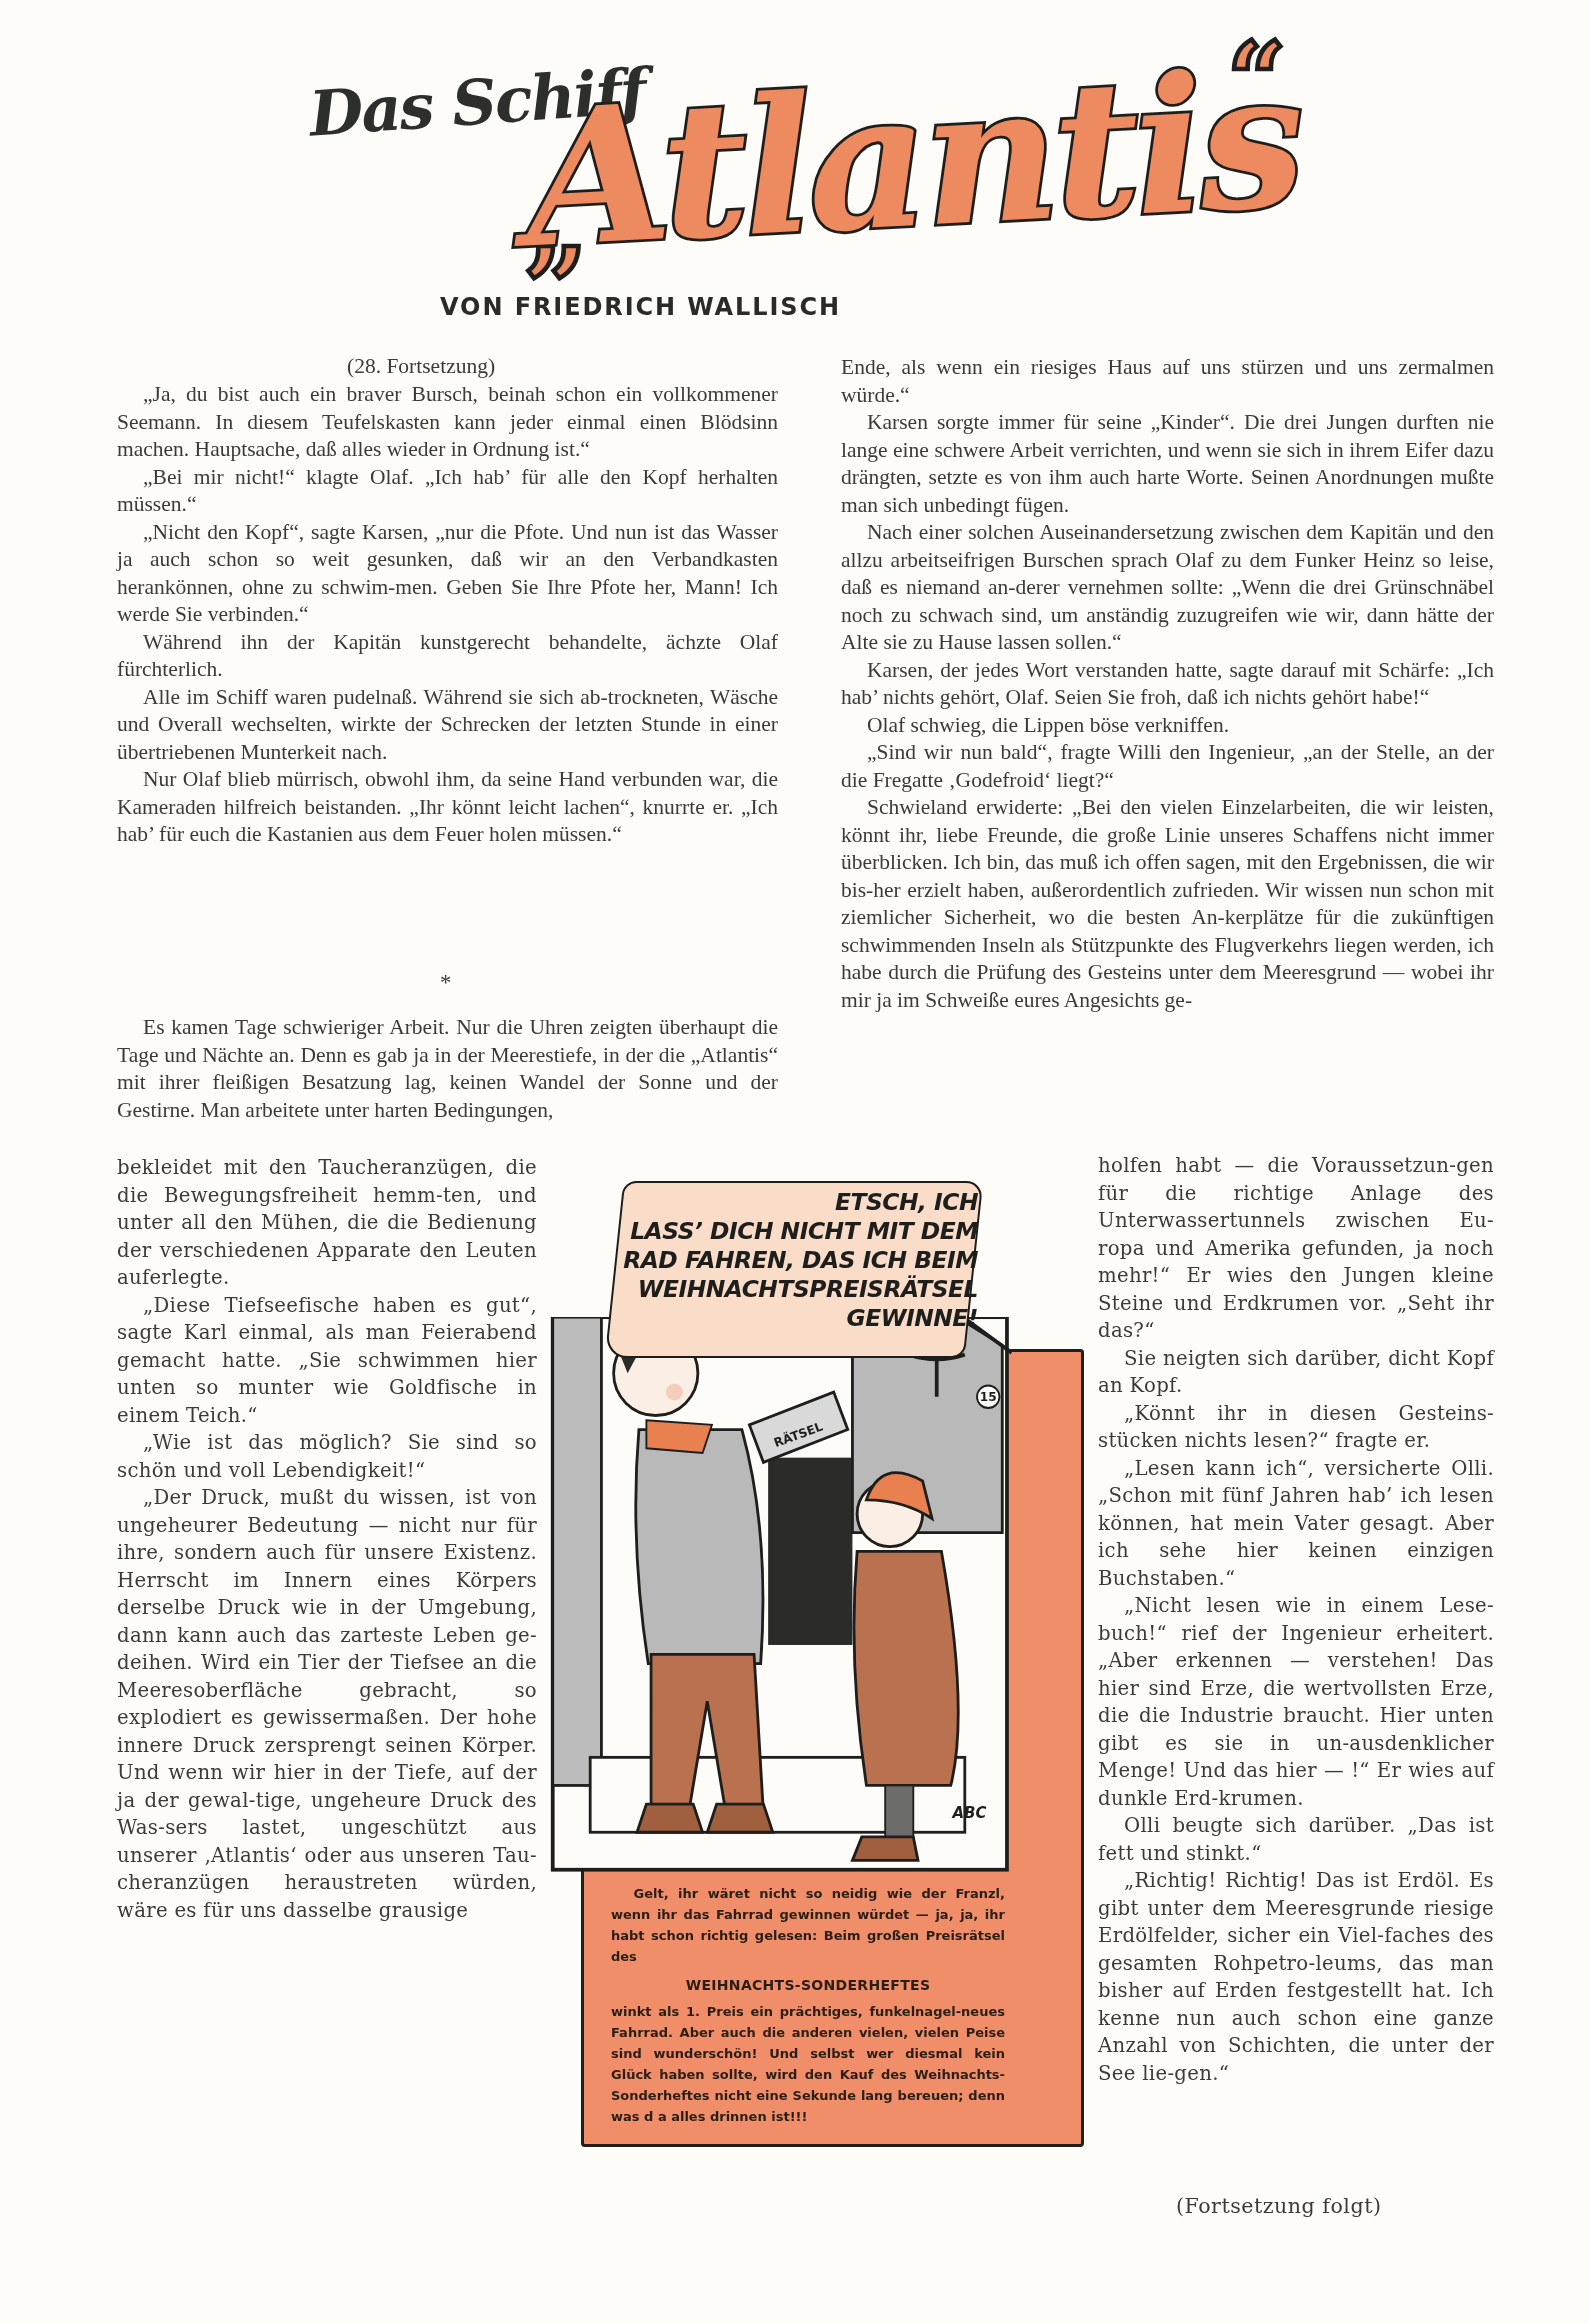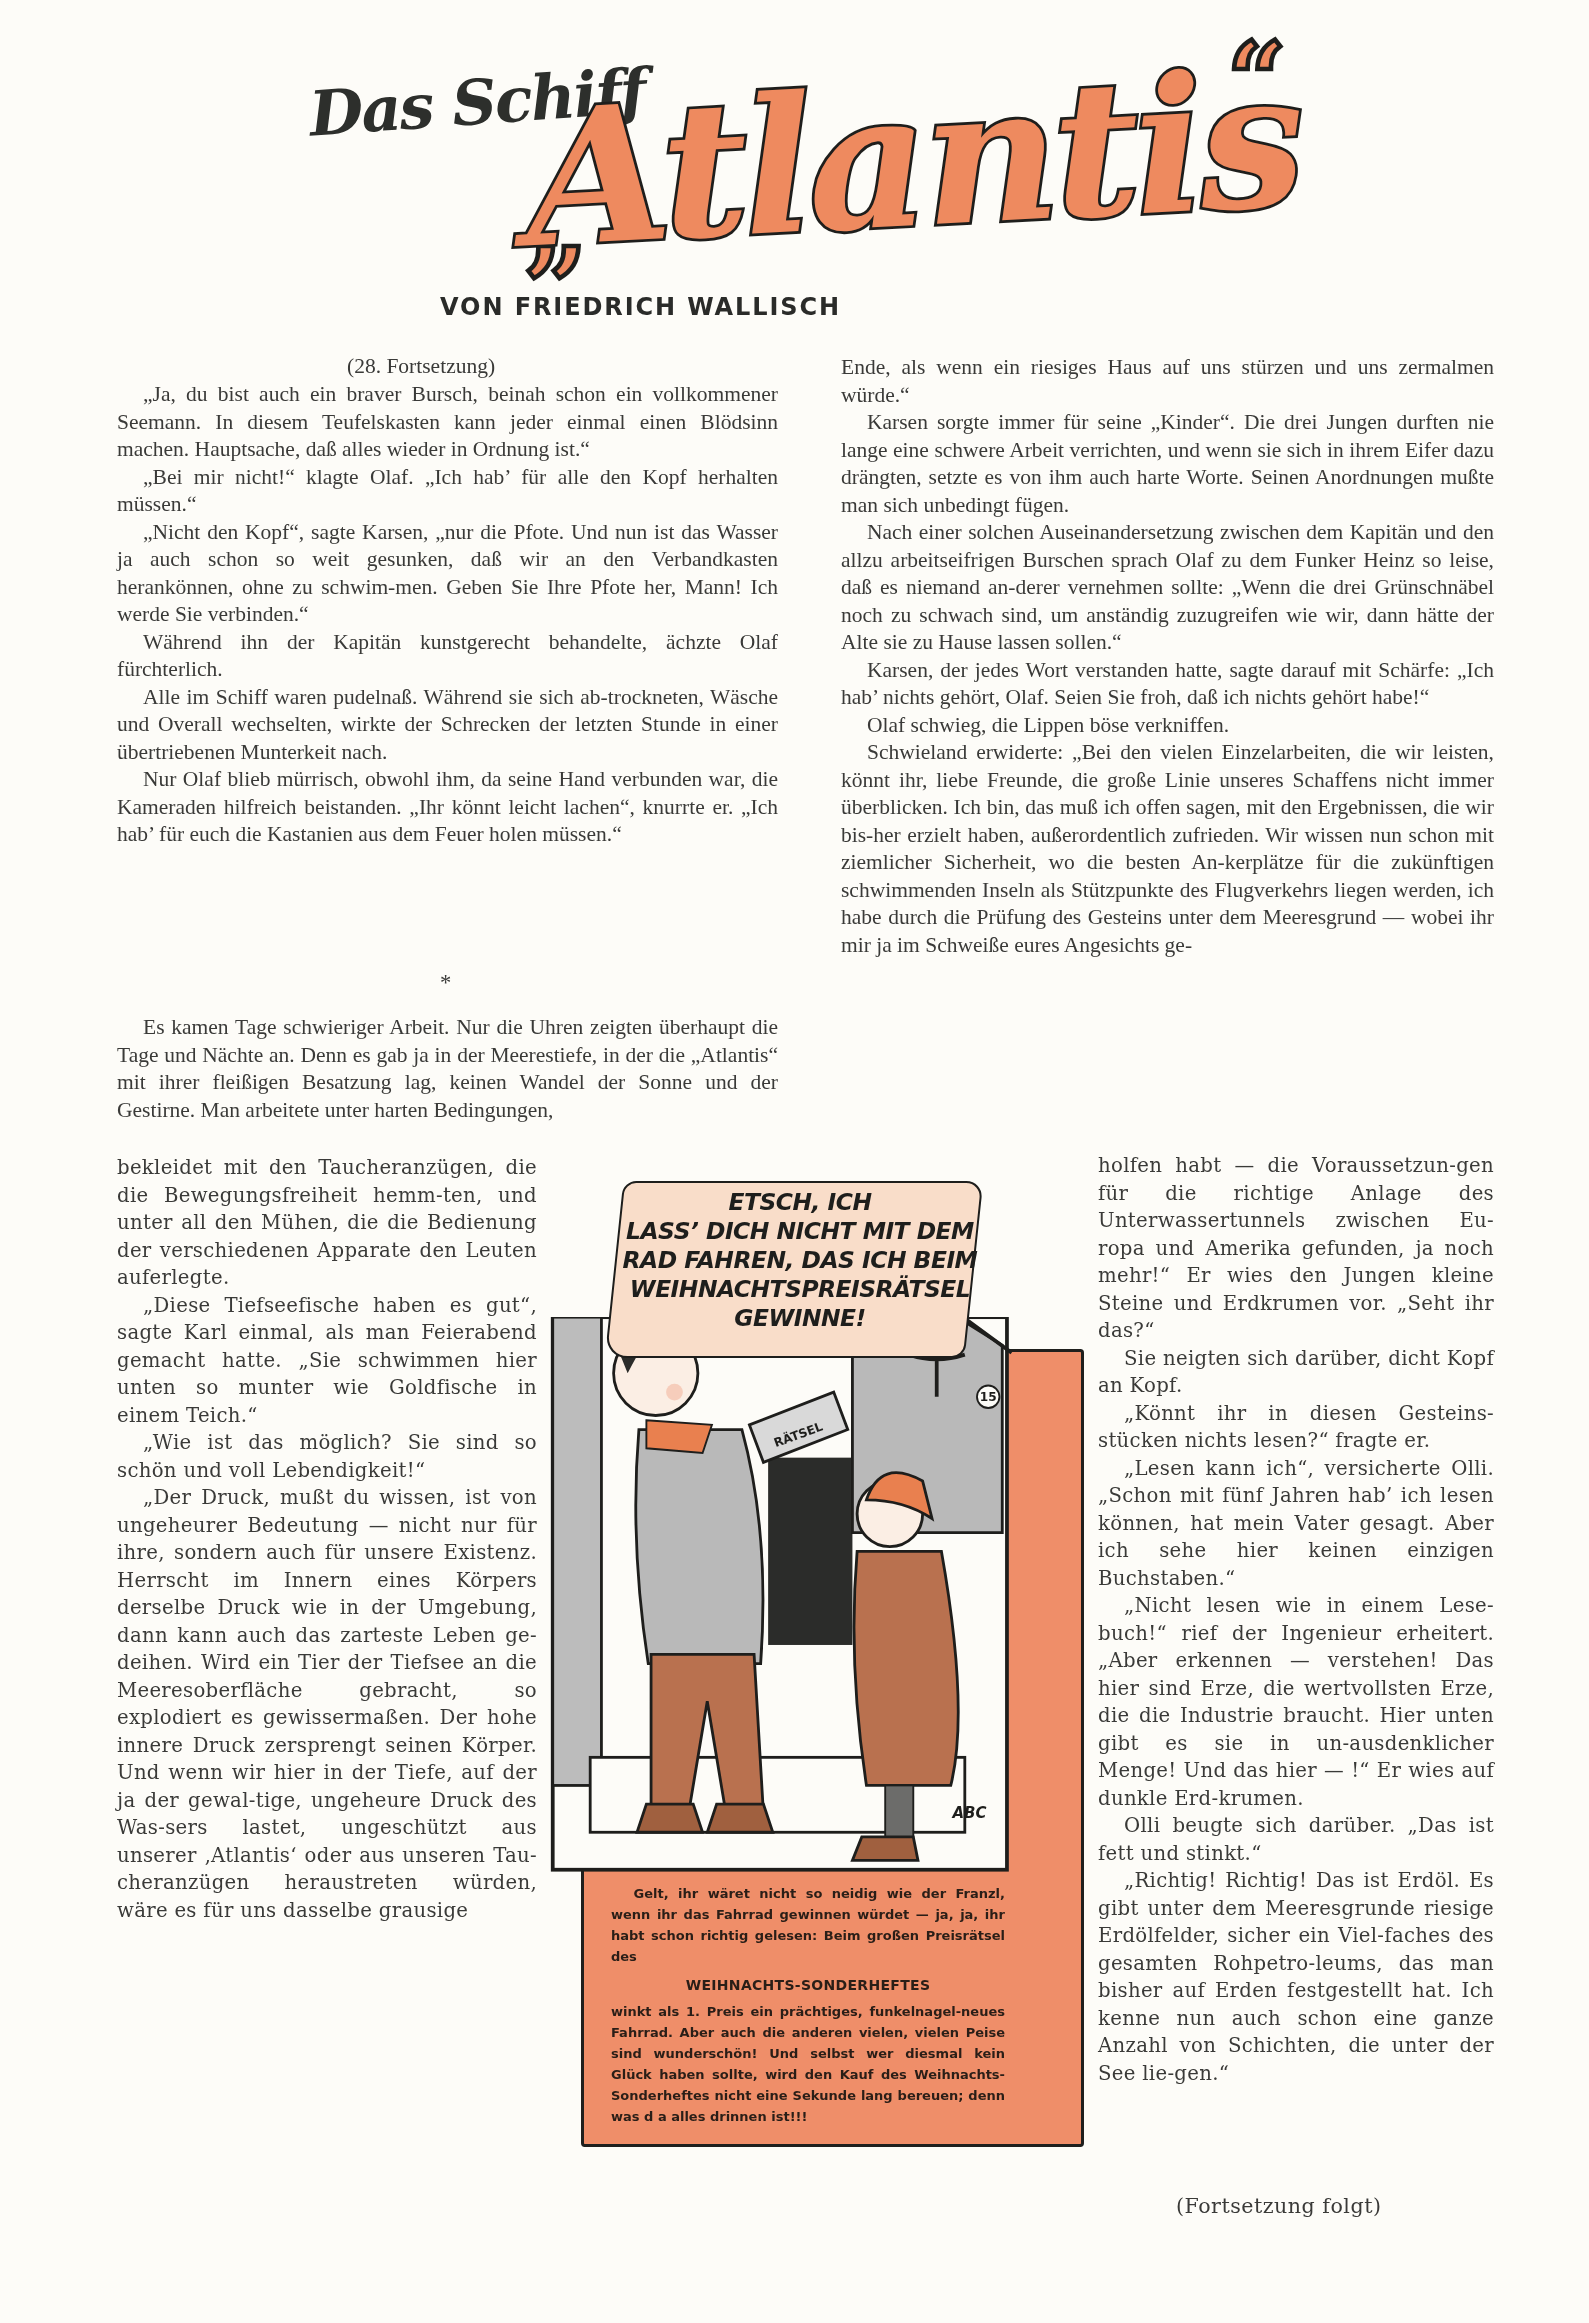--- a/index.html
+++ b/index.html
@@ -26,21 +26,21 @@
   #col-left-narrow { left: 117px; top: 1289px; width: 420px; }
   #col-right-top { left: 841px; top: 354px; width: 653px; }
   #col-right-narrow { left: 1098px; top: 1152px; width: 396px; }
   #continued { left: 1176px; top: 2174px; font-size: 20.6px; font-family: "DejaVu Serif", serif; letter-spacing: 0.5px; margin-top: 20px; }
 
   
   #illustration { left: 534px; top: 1162px; width: 562px; height: 1049px; }
   #speech-bubble { position: absolute; left: 80px; top: 19px; width: 356px; height: 173px; background: #f9ddc9;
                    border: 2.8px solid #1e1e1c; border-radius: 13px 17px 13px 22.5px; transform: skewX(-6deg); }
   #speech-text { position: absolute; left: 88px; top: 26px; width: 356px; font-family: "DejaVu Sans", sans-serif;
-                 font-style: italic; font-weight: bold; font-size: 23.4px; line-height: 29px; color: #1e1e1c; text-align: center; letter-spacing: -0.5px; }
+                 font-style: italic; font-weight: bold; font-size: 23.4px; line-height: 29px; color: #1e1e1c; text-align: right; letter-spacing: -0.5px; }
   #speech-text span { display: block; }
   #caption-box { position: absolute; left: 47px; top: 187px; width: 497px; height: 792px; background: #ef8e69;
                  border: 3.7px solid #1f1f1d; border-radius: 3.7px; }
   #panel-scene { position: absolute; left: 0; top: 155px; width: 487px; height: 581px; }
   #caption-text { position: absolute; left: 77px; top: 721px; width: 394px; font-family: "DejaVu Sans", sans-serif;
                   font-weight: bold; font-size: 13px; line-height: 21px; color: #2a1e17; text-align: justify; }
   #caption-text p { margin: 0; }
   #caption-text .ind { text-indent: 22.5px; }
   #caption-heading { text-align: center; font-size: 14px; margin: 7.5px 0 5.6px 0 !important; letter-spacing: 0.3px; }
 </style>
@@ -72,20 +72,21 @@
   <p class="para">„Wie ist das möglich? Sie sind so schön und voll Lebendigkeit!“</p>
   <p class="para">„Der Druck, mußt du wissen, ist von ungeheurer Bedeutung — nicht nur für ihre, sondern auch für unsere Existenz. Herrscht im Innern eines Körpers derselbe Druck wie in der Umgebung, dann kann auch das zarteste Leben ge-deihen. Wird ein Tier der Tiefsee an die Meeresoberfläche gebracht, so explodiert es gewissermaßen. Der hohe innere Druck zersprengt seinen Körper. Und wenn wir hier in der Tiefe, auf der ja der gewal-tige, ungeheure Druck des Was-sers lastet, ungeschützt aus unserer ‚Atlantis‘ oder aus unseren Tau-cheranzügen heraustreten würden, wäre es für uns dasselbe grausige</p>
 </div>
 
 <div class="abs" id="col-right-top">
   <p class="para noindent">Ende, als wenn ein riesiges Haus auf uns stürzen und uns zermalmen würde.“</p>
   <p class="para">Karsen sorgte immer für seine „Kinder“. Die drei Jungen durften nie lange eine schwere Arbeit verrichten, und wenn sie sich in ihrem Eifer dazu drängten, setzte es von ihm auch harte Worte. Seinen Anordnungen mußte man sich unbedingt fügen.</p>
   <p class="para">Nach einer solchen Auseinandersetzung zwischen dem Kapitän und den allzu arbeitseifrigen Burschen sprach Olaf zu dem Funker Heinz so leise, daß es niemand an-derer vernehmen sollte: „Wenn die drei Grünschnäbel noch zu schwach sind, um anständig zuzugreifen wie wir, dann hätte der Alte sie zu Hause lassen sollen.“</p>
   <p class="para">Karsen, der jedes Wort verstanden hatte, sagte darauf mit Schärfe: „Ich hab’ nichts gehört, Olaf. Seien Sie froh, daß ich nichts gehört habe!“</p>
   <p class="para">Olaf schwieg, die Lippen böse verkniffen.</p>
+  <p class="para">„Sind wir nun bald“, fragte Willi den Ingenieur, „an der Stelle, an der die Fregatte ‚Godefroid‘ liegt?“</p>
   <p class="para">Schwieland erwiderte: „Bei den vielen Einzelarbeiten, die wir leisten, könnt ihr, liebe Freunde, die große Linie unseres Schaffens nicht immer überblicken. Ich bin, das muß ich offen sagen, mit den Ergebnissen, die wir bis-her erzielt haben, außerordentlich zufrieden. Wir wissen nun schon mit ziemlicher Sicherheit, wo die besten An-kerplätze für die zukünftigen schwimmenden Inseln als Stützpunkte des Flugverkehrs liegen werden, ich habe durch die Prüfung des Gesteins unter dem Meeresgrund — wobei ihr mir ja im Schweiße eures Angesichts ge-</p>
 </div>
 <div class="abs narrow" id="col-right-narrow">
   <p class="para noindent">holfen habt — die Voraussetzun-gen für die richtige Anlage des Unterwassertunnels zwischen Eu-ropa und Amerika gefunden, ja noch mehr!“ Er wies den Jungen kleine Steine und Erdkrumen vor. „Seht ihr das?“</p>
   <p class="para">Sie neigten sich darüber, dicht Kopf an Kopf.</p>
   <p class="para">„Könnt ihr in diesen Gesteins-stücken nichts lesen?“ fragte er.</p>
   <p class="para">„Lesen kann ich“, versicherte Olli. „Schon mit fünf Jahren hab’ ich lesen können, hat mein Vater gesagt. Aber ich sehe hier keinen einzigen Buchstaben.“</p>
   <p class="para">„Nicht lesen wie in einem Lese-buch!“ rief der Ingenieur erheitert. „Aber erkennen — verstehen! Das hier sind Erze, die wertvollsten Erze, die die Industrie braucht. Hier unten gibt es sie in un-ausdenklicher Menge! Und das hier — !“ Er wies auf dunkle Erd-krumen.</p>
   <p class="para">Olli beugte sich darüber. „Das ist fett und stinkt.“</p>
   <p class="para">„Richtig! Richtig! Das ist Erdöl. Es gibt unter dem Meeresgrunde riesige Erdölfelder, sicher ein Viel-faches des gesamten Rohpetro-leums, das man bisher auf Erden festgestellt hat. Ich kenne nun auch schon eine ganze Anzahl von Schichten, die unter der See lie-gen.“</p>

